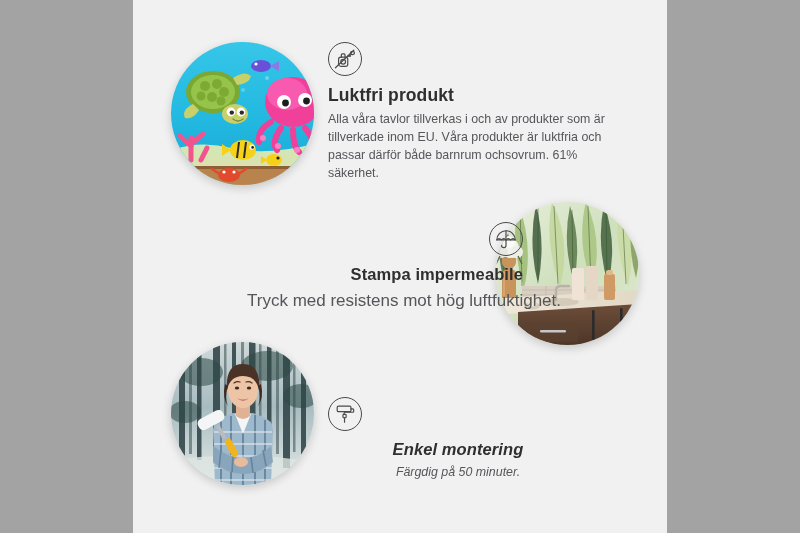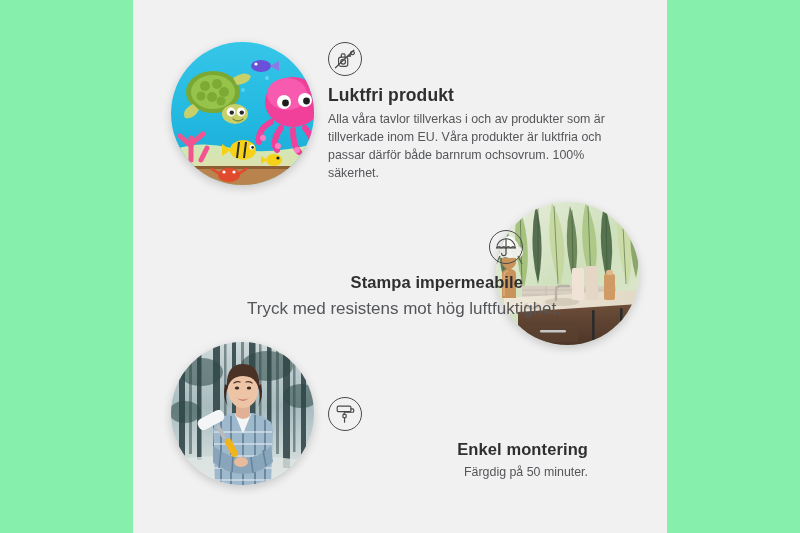--- a/index.html
+++ b/index.html
@@ -5,21 +5,21 @@
   * { box-sizing: border-box; margin: 0; padding: 0; }
   html, body {
     width: 800px; height: 533px;
     overflow: hidden;
     background: #ffffff;
     font-family: "Liberation Sans", sans-serif;
   }
   .page {
     position: relative;
     width: 800px; height: 533px;
-    background: #86efac;
+    background: #a3a3a3;
   }
   
   .canvas {
     position: absolute;
     left: 133px; top: 0;
     width: 534px; height: 533px;
     background: #f1f1f1;
     overflow: hidden;
   }
 
@@ -57,27 +57,27 @@
     font-size: 12.4px;
     line-height: 1.45;
     color: #55565a;
   }
 
   
   #feature-odour { left: 195px; top: 42px; width: 300px; text-align: left; }
   #feature-odour .icon-wrap { margin-left: 0; }
 
   
-  #feature-water { left: 60px; top: 230px; width: 330px; text-align: right; }
+  #feature-water { left: 60px; top: 222px; width: 330px; text-align: right; }
   #feature-water .icon-wrap { margin-left: auto; margin-right: 0; }
   #feature-water h2 { font-size: 16.5px; }
   #feature-water p  { font-size: 17px; white-space: nowrap; margin-right: -38px; }
 
   
-  #feature-mount { left: 195px; top: 397px; width: 260px; text-align: right; }
+  #feature-mount { left: 195px; top: 397px; width: 260px; text-align: center; font-style: italic; }
   #feature-mount h2 { font-size: 16.5px; }
 </style>
 </head>
 <body>
 
 <div class="page">
   <div class="canvas">
 
     <div class="photo" id="photo-sea">
       <svg viewBox="0 0 143 143" preserveAspectRatio="xMidYMid slice">
@@ -365,21 +365,21 @@
           <rect x="5" y="10" width="10" height="10" rx="2.4"></rect>
           <path d="M8 10 V7.5 a1 1 0 0 1 1 -1 h2 a1 1 0 0 1 1 1 V10"></path>
           <path d="M15 9 h3 a2.4 2.4 0 0 1 0 0"></path>
           <path d="M15 9 q3 -0.6 4 -2.2"></path>
           <ellipse cx="20.2" cy="5.4" rx="2.1" ry="1.8"></ellipse>
           <circle cx="10" cy="15" r="2.6"></circle>
           <path d="M1.6 21.6 L21.6 2.4"></path>
         </svg>
       </div>
       <h2>Luktfri produkt</h2>
-      <p>Alla våra tavlor tillverkas i och av produkter som är tillverkade inom EU. Våra produkter är luktfria och passar därför både barnrum ochsovrum. 100% säkerhet.</p>
+      <p>Alla våra tavlor tillverkas i och av produkter som är tillverkade inom EU. Våra produkter är luktfria och passar därför både barnrum ochsovrum. 61% säkerhet.</p>
     </div>
 
     <div class="feature" id="feature-water">
       <div class="icon-wrap">
         <svg width="22" height="22" viewBox="0 0 24 24" fill="none" stroke="#4a4a4a" stroke-width="1.3" stroke-linecap="round" stroke-linejoin="round">
           <path d="M2 13 a10 10 0 0 1 20 0 Z"></path>
           <path d="M2 13 q2.5 -3 5 0 q2.5 -3 5 0 q2.5 -3 5 0 q2.5 -3 5 0"></path>
           <path d="M12 3 V13"></path>
           <path d="M12 13 V19 a2.4 2.4 0 0 1 -4.8 0"></path>
         </svg>

